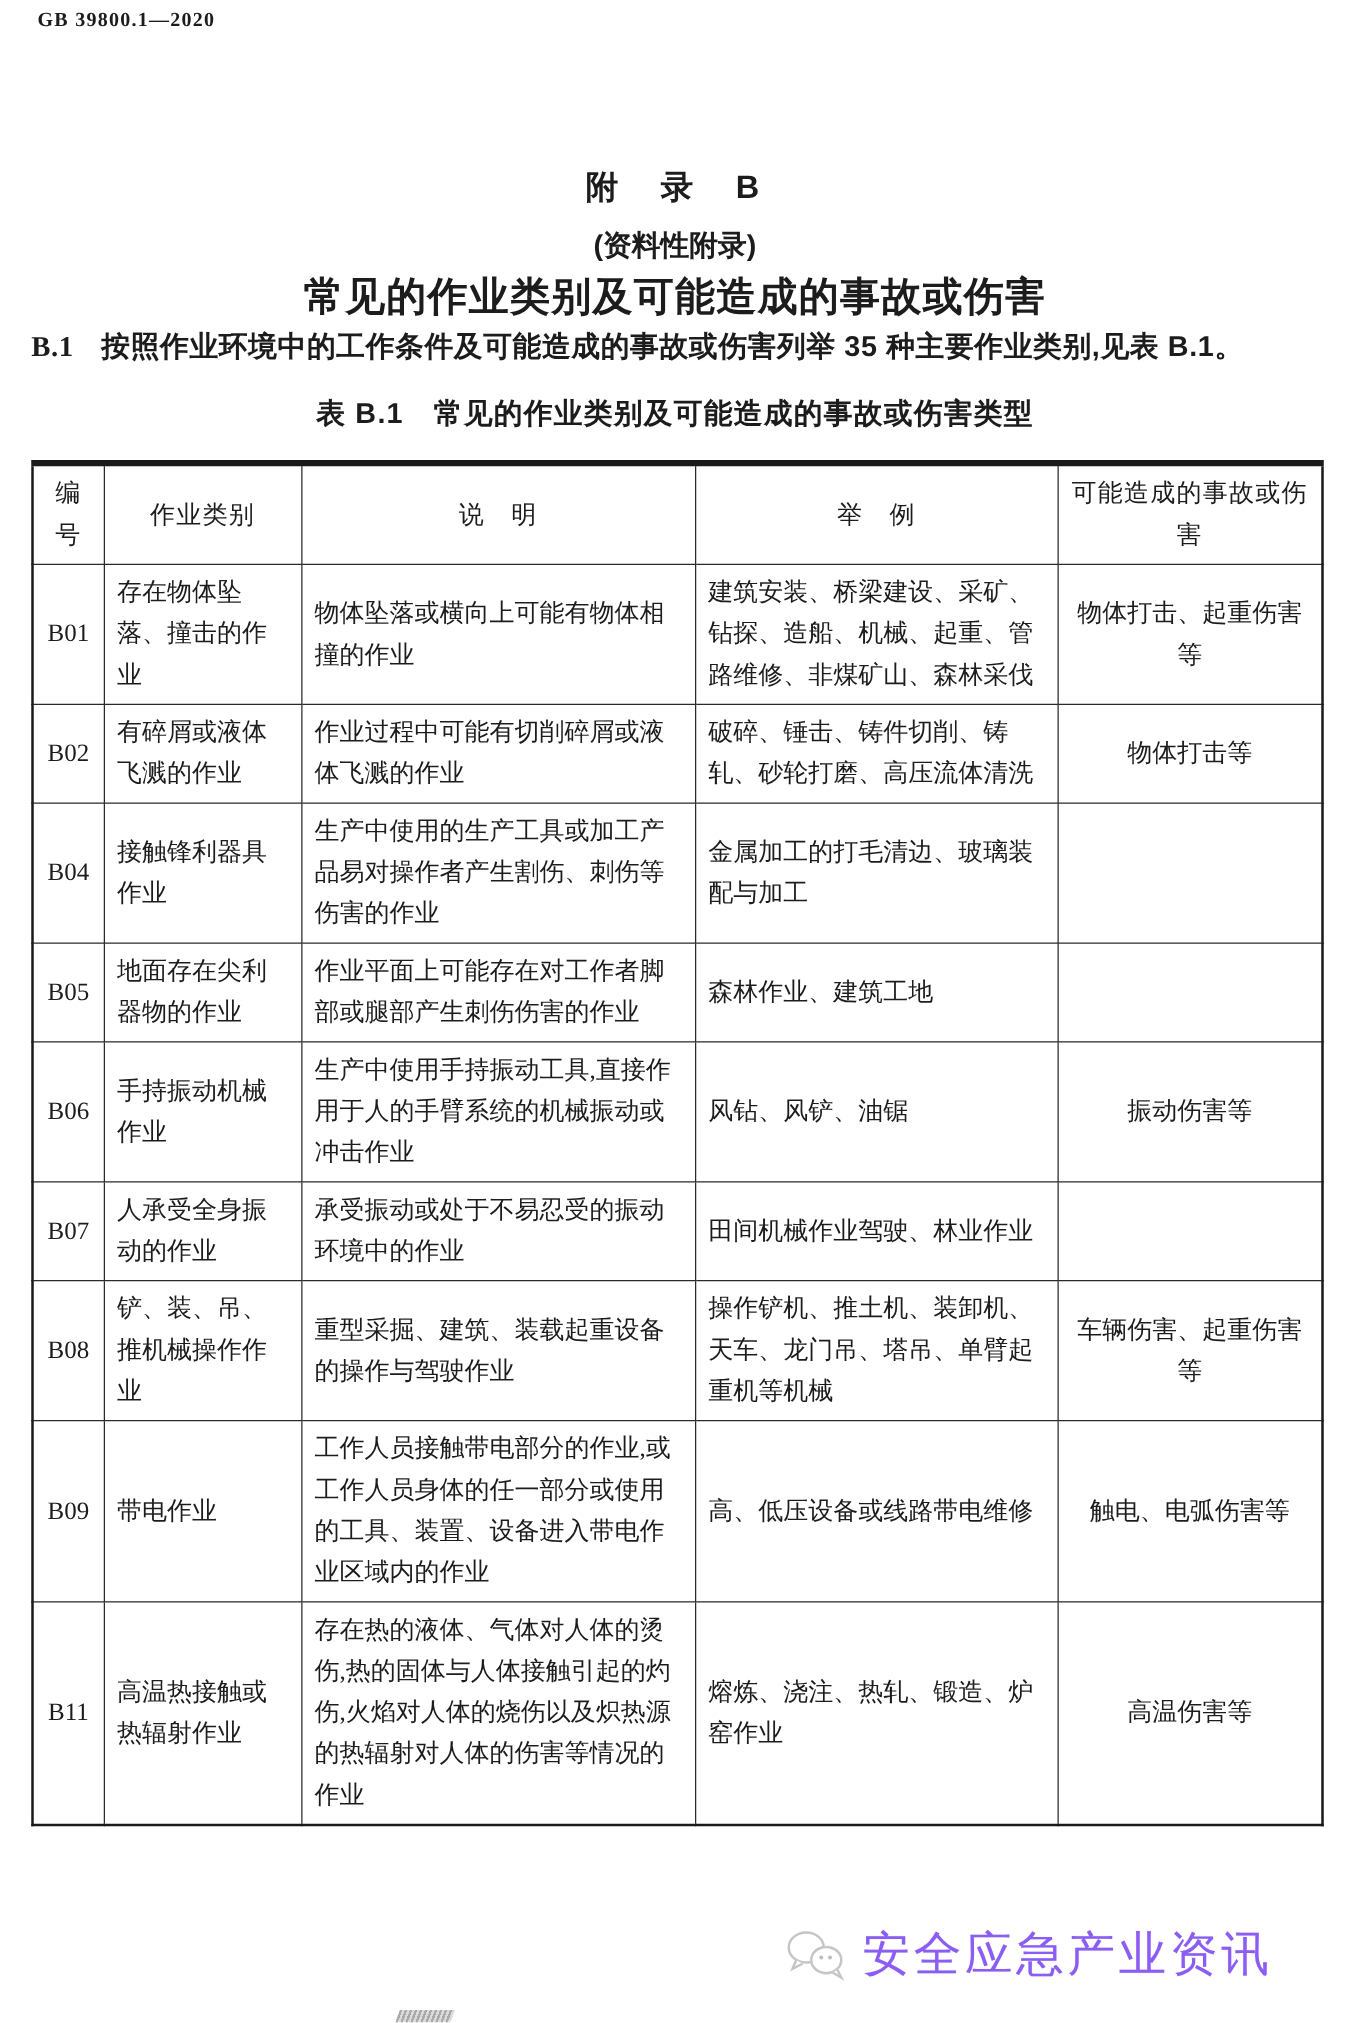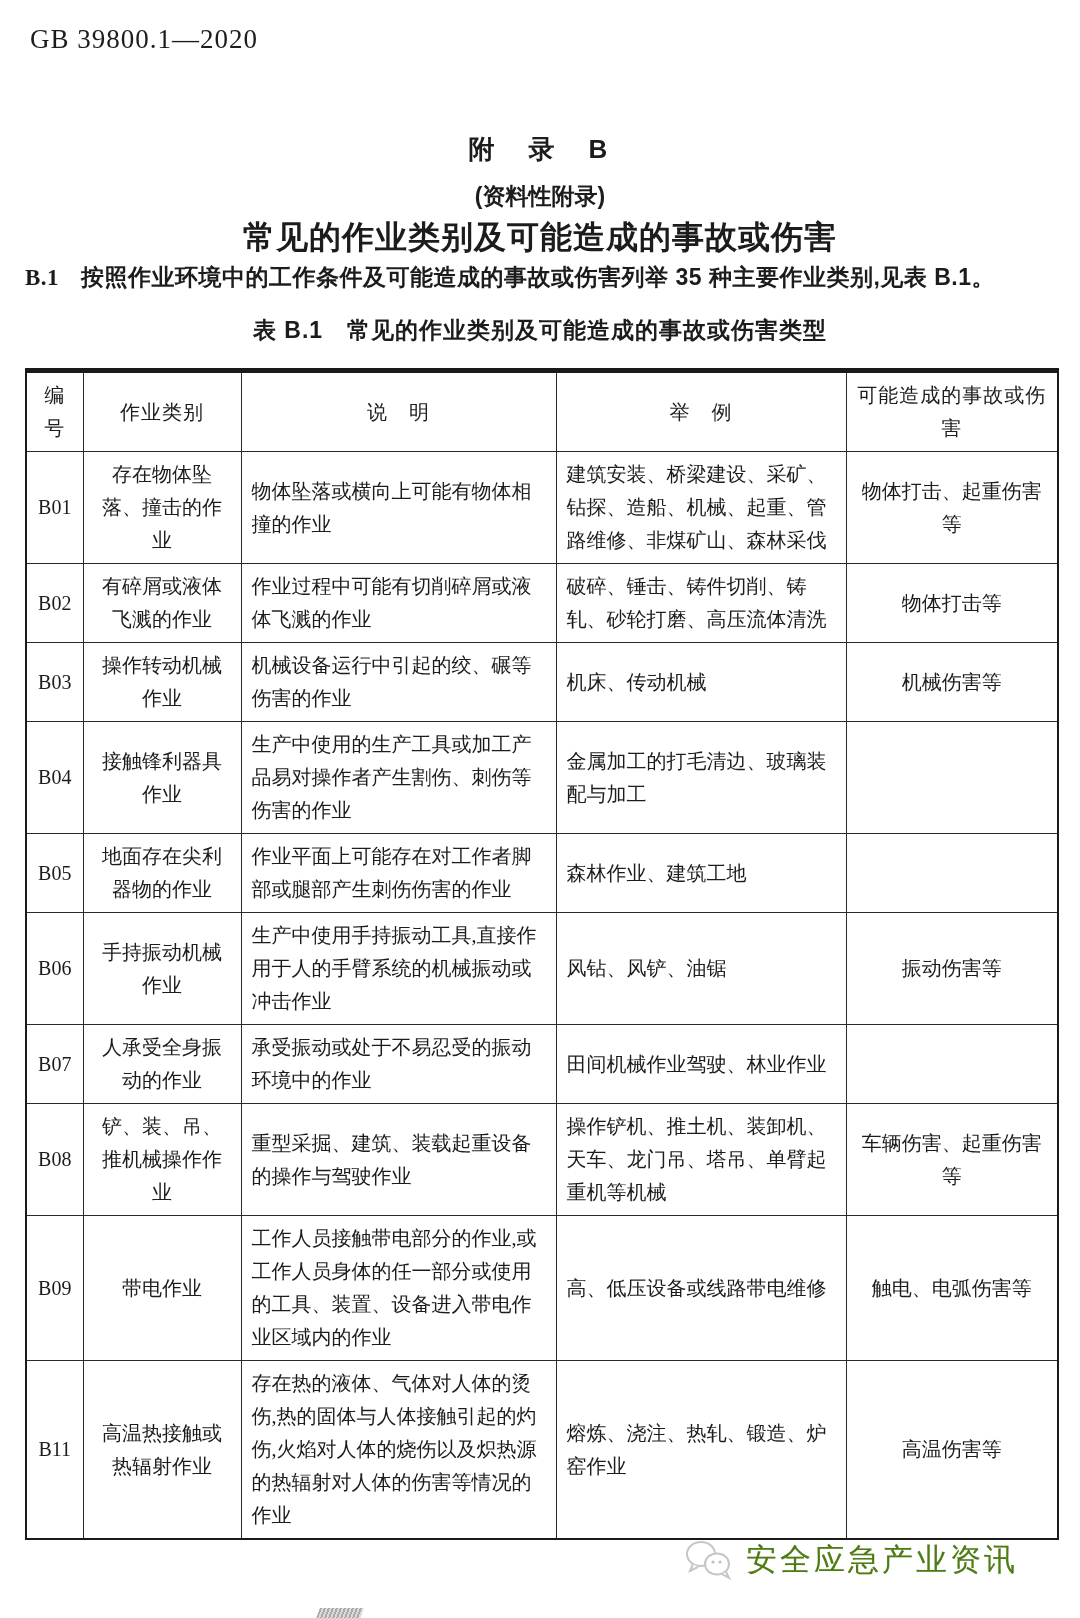--- a/index.html
+++ b/index.html
@@ -10,24 +10,24 @@
   body {
     width: 1080px;
     height: 1618px;
     position: relative;
     font-family: "Liberation Serif", "DejaVu Serif", serif;
     color: #1c1c1c;
     overflow: hidden;
   }
   .doc-number {
     position: absolute;
-    top: 24px;
+    top: 8px;
     left: 30px;
-    font-size: 27px;
-    font-weight: normal;
+    font-size: 16px;
+    font-weight: bold;
     letter-spacing: 1px;
     font-family: "Liberation Serif", "DejaVu Serif", serif;
   }
   .title-block {
     position: absolute;
     top: 132px;
     left: 0;
     width: 100%;
     text-align: center;
     font-family: "Liberation Sans", "DejaVu Sans", sans-serif;
@@ -93,38 +93,38 @@
   .hazard-table {
     border: 2px solid #1a1a1a;
     border-top-width: 5px;
   }
   .hazard-table thead th {
     height: 55px;
     text-align: center;
     letter-spacing: 1px;
   }
   .c-id   { text-align: center; }
-  .c-cat  { text-align: center; }
+  .c-cat  { text-align: left; }
   .c-desc { text-align: left; }
   .c-ex   { text-align: left; }
   .c-haz  { text-align: center; }
   .watermark {
     position: absolute;
     top: 1538px;
     right: 62px;
     display: flex;
     align-items: center;
     gap: 10px;
     color: #bcbcbc;
   }
   .watermark-text {
-    font-size: 31px;
+    font-size: 38px;
     font-family: "Liberation Sans", "DejaVu Sans", sans-serif;
     letter-spacing: 3px;
-    color: #4d7c0f;
+    color: #8b5cf6;
     text-shadow: 0 0 1px #d8d8d8;
   }
   .wechat-icon { width: 52px; height: 44px; }
   .scan-artifact {
     position: absolute;
     left: 318px;
     top: 1608px;
     width: 44px;
     height: 10px;
     background: repeating-linear-gradient(90deg, #8d8d8d 0 2px, #cfcfcf 2px 4px);
@@ -176,27 +176,20 @@
   </tr>
 
   <tr>
     <td class="c-id">B02</td>
     <td class="c-cat">有碎屑或液体飞溅的作业</td>
     <td class="c-desc">作业过程中可能有切削碎屑或液体飞溅的作业</td>
     <td class="c-ex">破碎、锤击、铸件切削、铸轧、砂轮打磨、高压流体清洗</td>
     <td class="c-haz">物体打击等</td>
   </tr>
 
-  <tr>
-    <td class="c-id">B03</td>
-    <td class="c-cat">操作转动机械作业</td>
-    <td class="c-desc">机械设备运行中引起的绞、碾等伤害的作业</td>
-    <td class="c-ex">机床、传动机械</td>
-    <td class="c-haz">机械伤害等</td>
-  </tr>
 
   <tr>
     <td class="c-id">B04</td>
     <td class="c-cat">接触锋利器具作业</td>
     <td class="c-desc">生产中使用的生产工具或加工产品易对操作者产生割伤、刺伤等伤害的作业</td>
     <td class="c-ex">金属加工的打毛清边、玻璃装配与加工</td>
     <td class="c-haz"></td>
   </tr>
 
   <tr>

